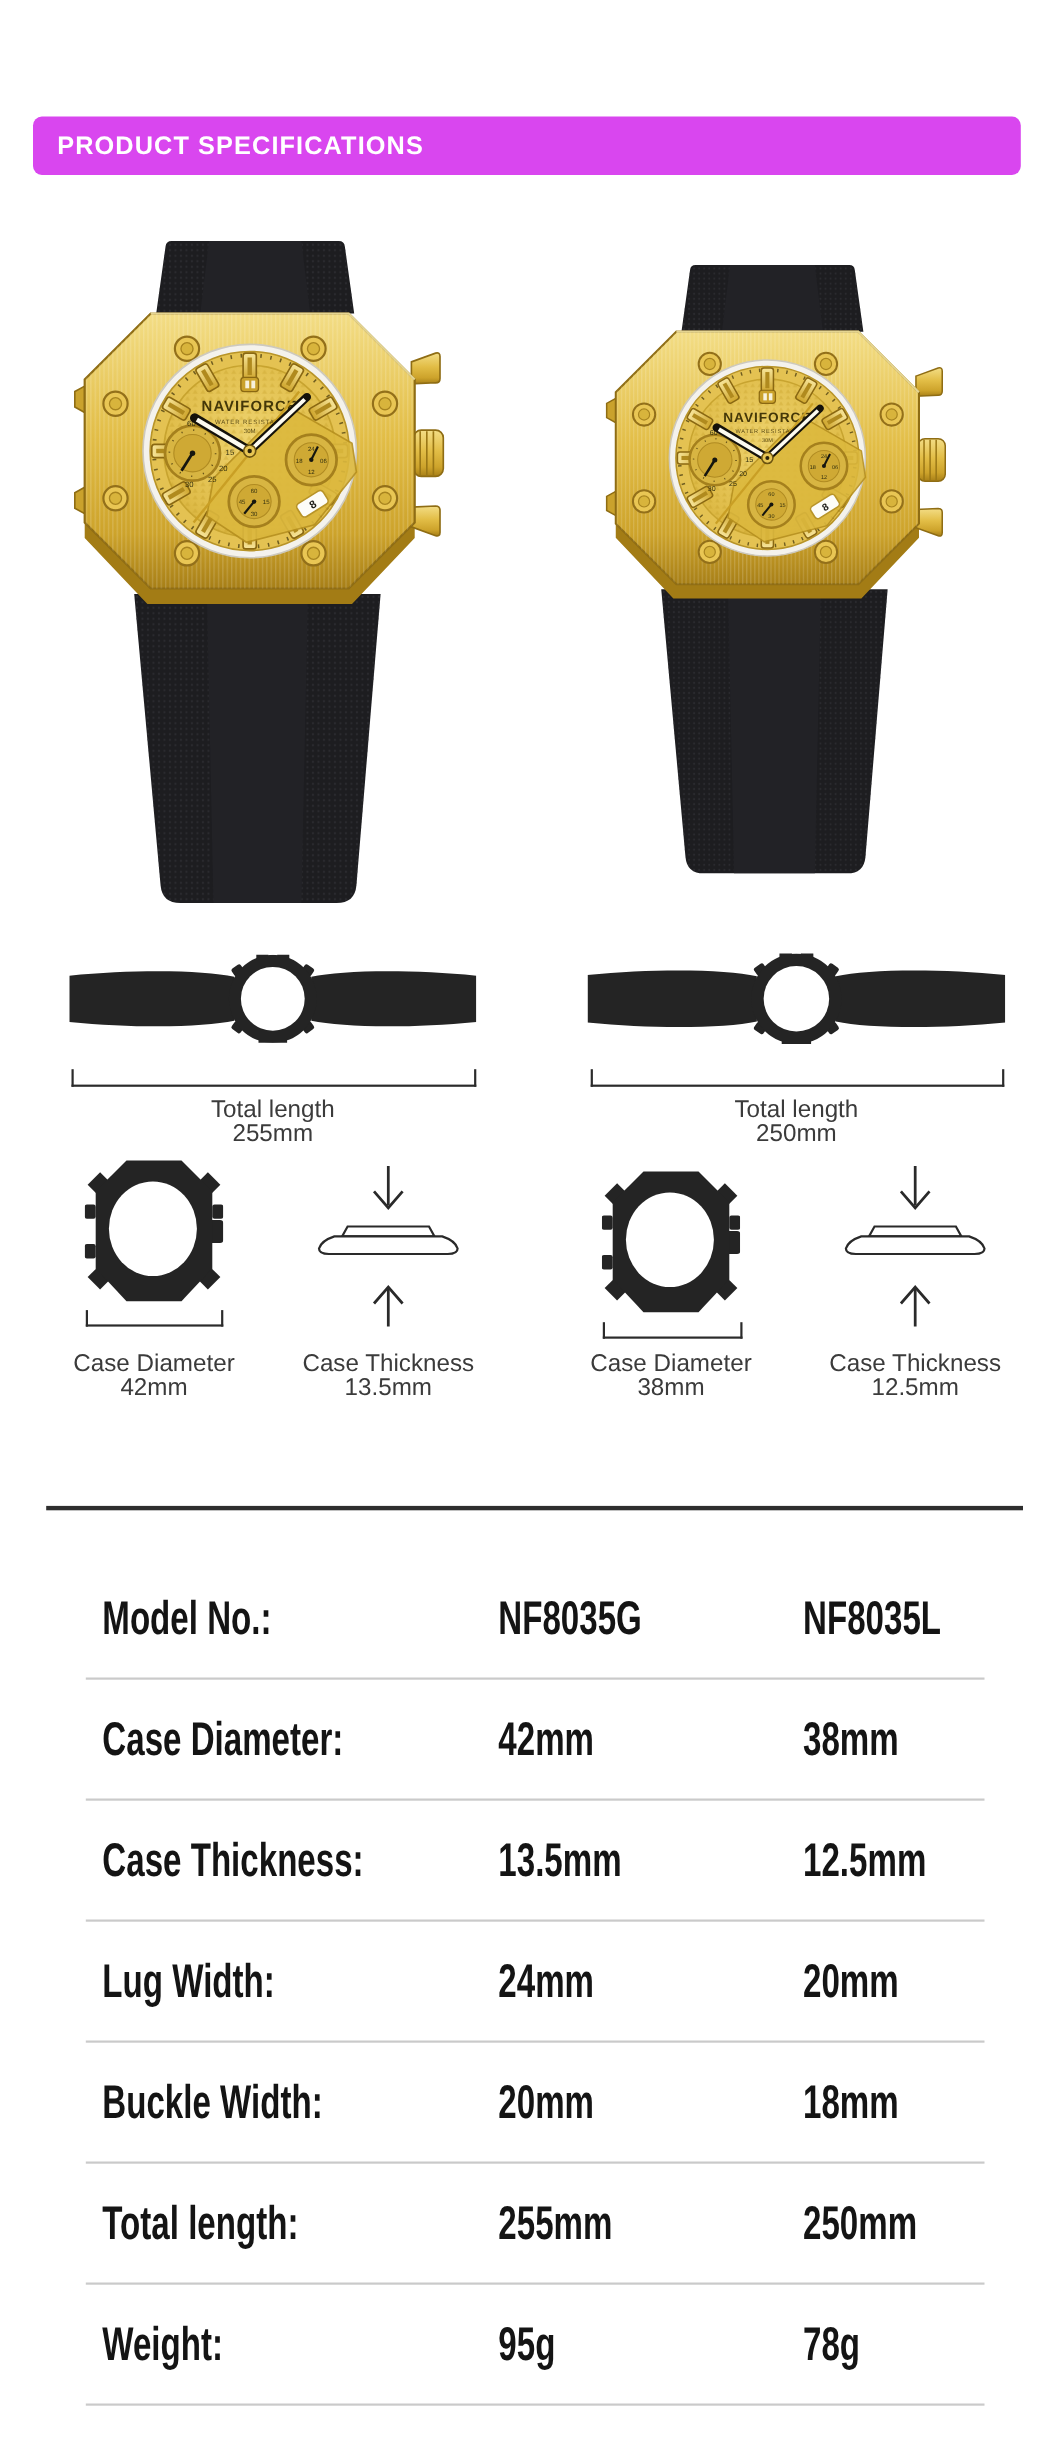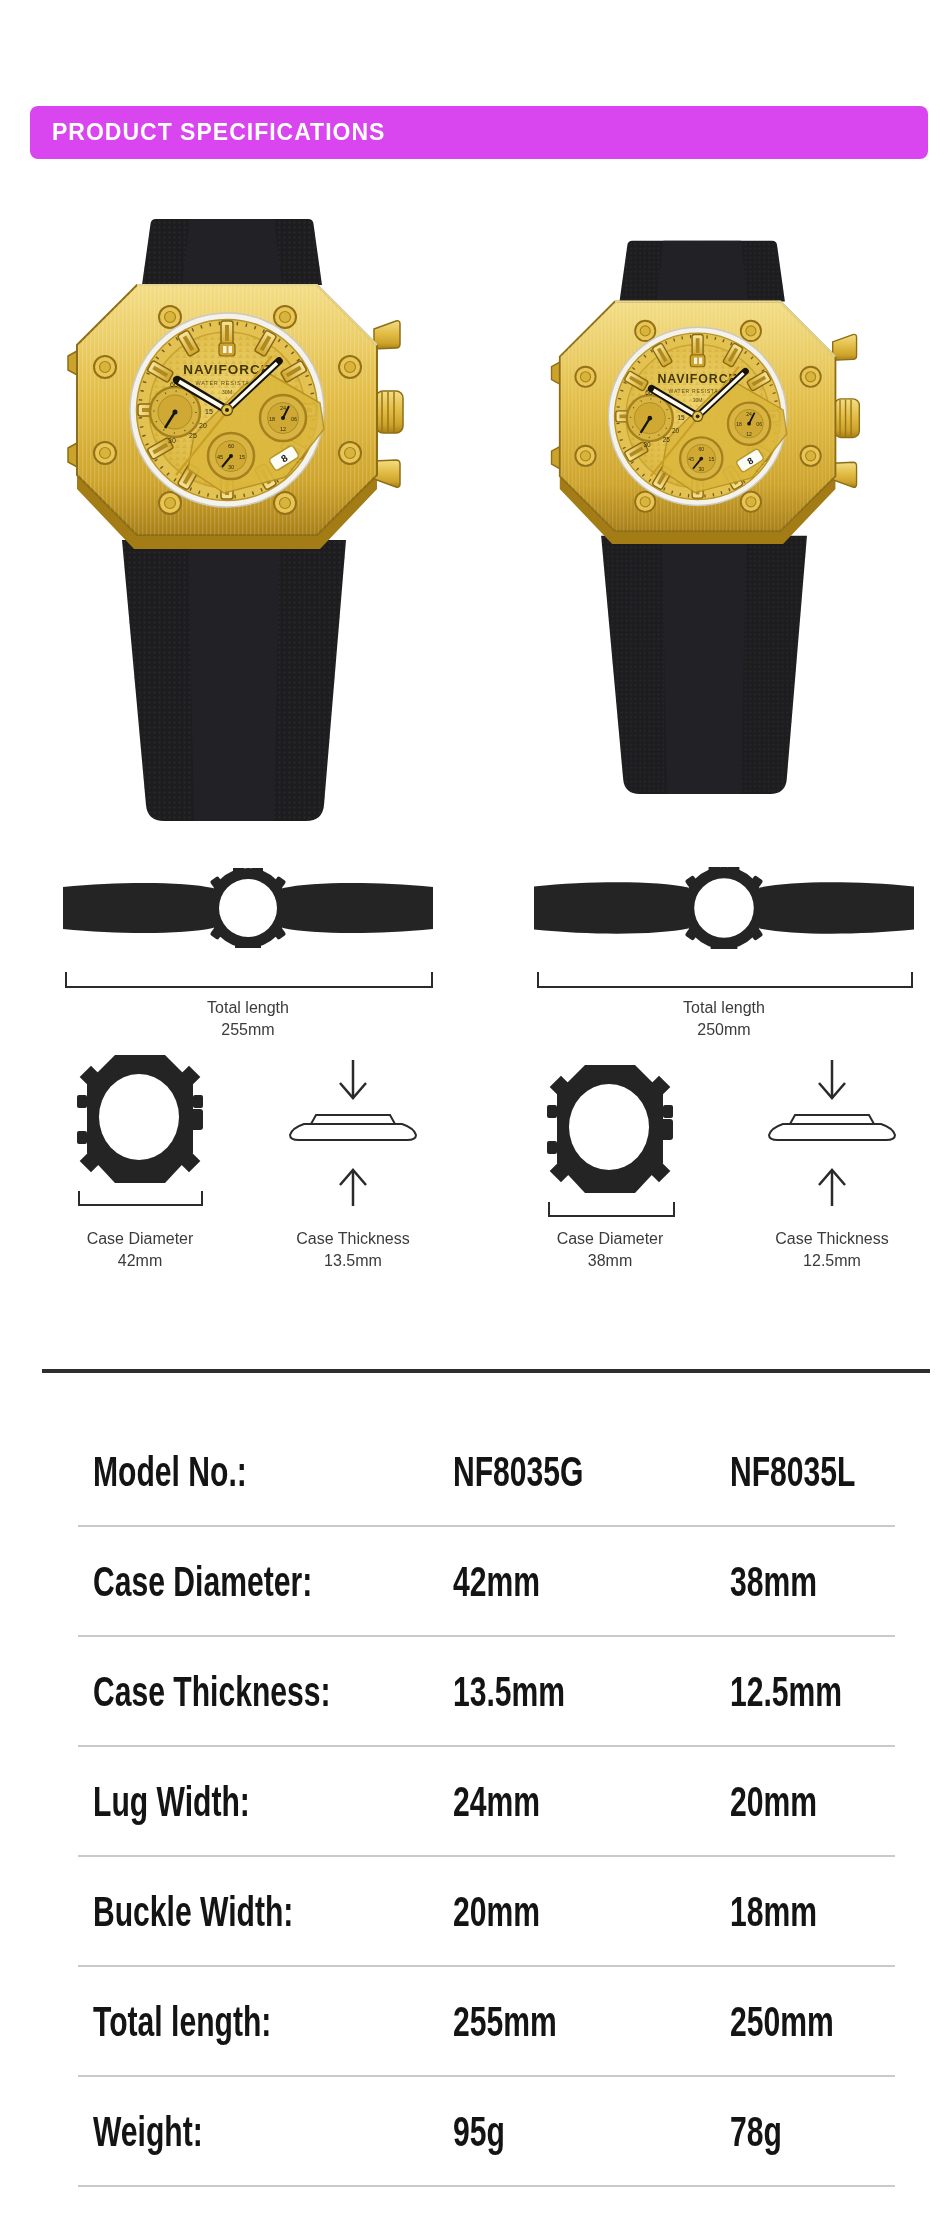--- a/index.html
+++ b/index.html
@@ -6,21 +6,21 @@
   #page{position:relative;width:950px;height:2233px;background:#ffffff;overflow:hidden;
         font-family:"Liberation Sans",sans-serif;}
   .abs{position:absolute;}
   
   #hdr{left:30px;top:106px;width:898px;height:53px;background:#d946ef;border-radius:8px;
        display:flex;align-items:center;}
   #hdr span{color:#ffffff;font-weight:bold;font-size:23px;letter-spacing:1px;padding-left:22px;}
   
   .bracket{border-left:2px solid #2b2b2b;border-right:2px solid #2b2b2b;border-bottom:2px solid #2b2b2b;}
   
-  .dlabel{font-size:16px;line-height:22px;color:#3b3b3b;text-align:center;}
+  .dlabel{font-size:22px;line-height:22px;color:#3b3b3b;text-align:center;}
   
   .rule-dark{left:42px;width:888px;height:4px;background:#2e2e2e;}
   .sep{left:78px;width:817px;height:2px;background:#cacaca;}
   .cellL,.cellG,.cellV{height:54px;line-height:54px;font-size:43px;font-weight:bold;color:#141414;
        white-space:nowrap;transform:scaleX(0.70);transform-origin:left center;}
 </style>
 </head>
 <body>
 
 <svg aria-hidden="true" style="position:absolute;width:0;height:0;overflow:hidden">

